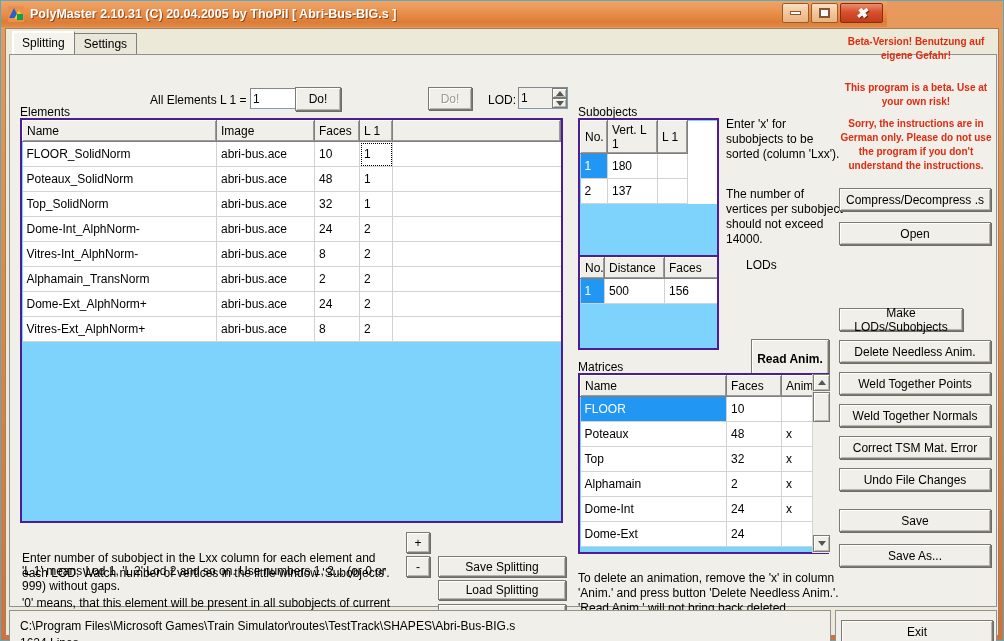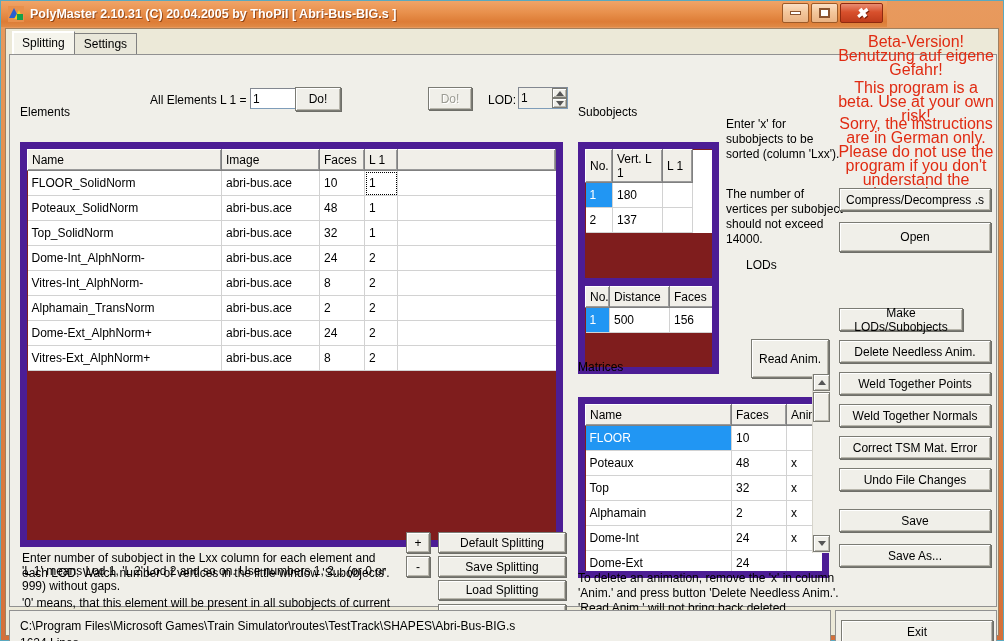--- a/index.html
+++ b/index.html
@@ -110,24 +110,23 @@
     box-shadow: inset 1px 1px 0 #ffffff, inset -1px -1px 0 #b8b6ac, 1px 1px 0 #6e6e68;
     font-size: 12px;
     display: flex; align-items: center; justify-content: center;
     font-family: "Liberation Sans", sans-serif;
     color: #000; cursor: default;
     text-align:center;
   }
   .btn.disabled { color: #9b9b93; text-shadow: 1px 1px 0 #ffffff; }
   
   .grid {
-    position: absolute; background: #7f1d1d;
-    border: 7px solid #4c1d95;
+    position: absolute; background: #7dd3fc;
+    border: 2px solid #4c1d95;
     overflow: hidden;
-    margin-top: 24px;
   }
   .grid .gtable { border-collapse: collapse; table-layout: fixed; width:100%; }
   .grid th {
     background: #f1efe9;
     border: 1px solid #808080;
     border-left: 1px solid #ffffff;
     border-top: 1px solid #ffffff;
     font-weight: normal; font-size: 12px; text-align: left;
     padding: 2px 4px; height: 21px;
     box-shadow: inset -1px -1px 0 #9a9a9a;
@@ -166,22 +165,23 @@
   
   .spin {
     position:absolute; width:15px;
     background:#f0efe9; border:1px solid #7b7b74;
     box-shadow: inset 1px 1px 0 #fff, inset -1px -1px 0 #b8b6ac;
     display:flex; align-items:center; justify-content:center;
   }
   
   .warn {
     position: absolute; color: #e02b12; text-align: center;
-    font-size: 16px; line-height: 14px;
-    font-family: "Liberation Sans", sans-serif;
+    font-size: 10px; line-height: 14px;
+    font-family: "Liberation Sans", sans-serif;
+    font-weight: bold;
   }
   .note {
     position:absolute; font-size:12px; line-height:15px;
     font-family:"Liberation Sans", sans-serif;
   }
   .statusbar {
     position:absolute; left:3px; top:581px; width:822px; height:44px;
     border:1px solid #919191; background:#f0efe9;
   }
   .rightpanel {
@@ -389,21 +389,21 @@
           <tbody>
             <tr>
                 <td class="sel">1</td>
                 <td>500</td>
                 <td>156</td>
               </tr>
           </tbody>
         </table>
       </div>
       <span class="lbl" style="left:716px; top:203px;margin-left:20px;">LODs</span>
-      <div class="btn" style="left:741px; top:284px; width:78px; height:39px;">
+      <div class="btn" style="left:741px; top:284px; width:78px; height:39px;font-weight:bold;">
         <span>Read Anim.</span>
       </div>
 
       <span class="lbl" style="left:568px; top:305px;">Matrices</span>
       <div class="grid" style="left:568px; top:318px; width:251px; height:181px;">
         <table class="gtable">
           <colgroup>
               <col style="width:146px">
               <col style="width:55px">
               <col style="width:48px">
@@ -464,43 +464,40 @@
       <div class="note" style="left:12px; top:496px; width:378px;">Enter number of subobject in the Lxx column for each element and each LOD. Watch number of vertices in the little window 'Subobjects'.</div>
       <div class="note" style="left:12px; top:509px; width:378px;">'L 1' means Lod 1, 'L 2' Lod 2 and so on. Use numbers 1, 2... (or 0 or 999) without gaps.</div>
       <div class="note" style="left:12px; top:541px; width:378px;">'0' means, that this element will be present in all subobjects of current LOD. If you enter '999' the element will be left out at that LOD.</div>
 
       <div class="btn" style="left:396px; top:477px; width:24px; height:21px;">
         <span>+</span>
       </div>
       <div class="btn" style="left:396px; top:501px; width:24px; height:21px;">
         <span>-</span>
       </div>
-      <div class="btn" style="left:428px; top:477px; width:128px; height:21px;">
-        <span>Default Splitting</span>
-      </div>
       <div class="btn" style="left:428px; top:501px; width:128px; height:21px;">
         <span>Save Splitting</span>
       </div>
       <div class="btn" style="left:428px; top:525px; width:128px; height:20px;">
         <span>Load Splitting</span>
       </div>
       <div class="btn" style="left:428px; top:549px; width:128px; height:21px;">
         <span>Print Splitting</span>
       </div>
     </div>
 
     <div class="rightpanel">
       <div class="warn" style="left:2px; top:6px; width:158px;">Beta-Version! Benutzung auf eigene Gefahr!</div>
       <div class="warn" style="left:2px; top:52px; width:158px;">This program is a beta. Use at your own risk!</div>
       <div class="warn" style="left:2px; top:88px; width:158px;">Sorry, the instructions are in German only. Please do not use the program if you don't understand the instructions.</div>
 
       <div class="btn" style="left:4px; top:159px; width:152px; height:23px;">
         <span>Compress/Decompress .s</span>
       </div>
-      <div class="btn" style="left:4px; top:193px; width:152px; height:30px;">
+      <div class="btn" style="left:4px; top:193px; width:152px; height:23px;">
         <span>Open</span>
       </div>
       <div class="btn" style="left:4px; top:279px; width:124px; height:23px;">
         <span>Make LODs/Subobjects</span>
       </div>
       <div class="btn" style="left:4px; top:311px; width:152px; height:23px;">
         <span>Delete Needless Anim.</span>
       </div>
       <div class="btn" style="left:4px; top:343px; width:152px; height:23px;">
         <span>Weld Together Points</span>

